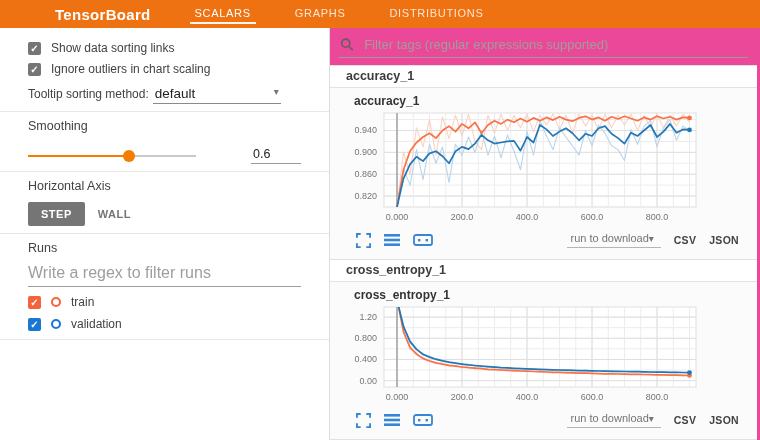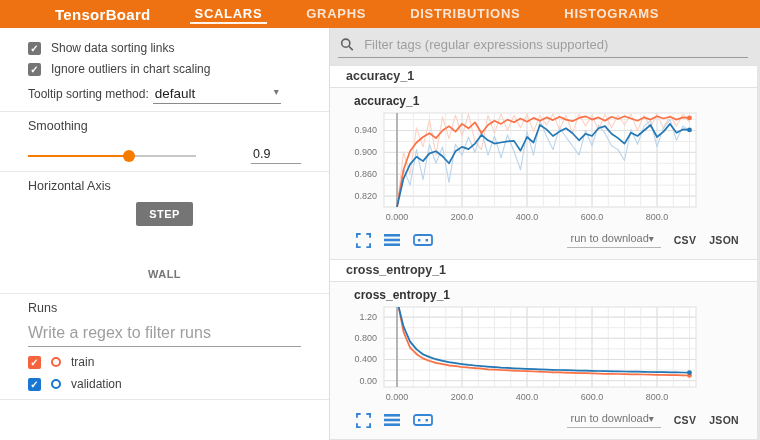--- a/index.html
+++ b/index.html
@@ -16,21 +16,21 @@
     height:28px; flex-shrink:0;
     background:var(--header-bg,#EE7211);
     display:flex; align-items:stretch; color:#fff;
   }
   .app-title {
     font-size:15px; font-weight:bold; letter-spacing:.3px;
     margin-left:55px; align-self:center;
   }
   nav { display:flex; margin-left:22px; }
   .tab {
-    font-size:13px; font-weight:bold; letter-spacing:.7px;
+    font-size:11px; font-weight:normal; letter-spacing:.7px;
     color:rgba(255,255,255,.82);
     display:flex; align-items:center; padding:0 5px; margin:4px 17px;
     border-bottom:2px solid transparent; cursor:pointer;
   }
   .tab.active { color:#fff; border-bottom-color:rgba(255,255,255,.92); }
 
   
   .content { display:flex; height:412px; }
   .sidebar {
     width:330px; flex-shrink:0; background:#fff;
@@ -59,38 +59,38 @@
   .slider .fill { position:absolute; left:0; top:0; height:2px; background:var(--slider,#F57C00); }
   .knob {
     position:absolute; width:12px; height:12px; border-radius:50%;
     background:var(--slider,#F57C00); top:-5px; cursor:grab;
   }
   .sval {
     margin-left:auto; width:50px; border-bottom:1px solid #999;
     font-size:12.5px; color:#212121; padding:0 2px 2px; text-align:left;
   }
 
-  .axisbtns { display:flex; align-items:center; gap:36px; margin:9px 0 6px;flex-direction:column; }
+  .axisbtns { display:flex; align-items:center; margin:9px 0 6px; }
   .axisbtn {
     font-size:11px; font-weight:bold; color:#757575; letter-spacing:.5px;
     padding:6px 13px; cursor:pointer; border-radius:2px;
   }
   .axisbtn.active { background:#757575; color:#fff; }
 
   .regex-input {
     border:none; border-bottom:1px solid #9e9e9e; width:100%;
     font-size:16px; padding:3px 0 4px; color:#212121; outline:none; background:transparent;
     font-family:"Liberation Sans", sans-serif;
   }
   .regex-input::placeholder { color:#9e9e9e; }
   .runrow { display:flex; align-items:center; gap:10px; margin:8px 0; cursor:pointer; }
   .runcircle { width:10px; height:10px; border-radius:50%; border:2px solid #999; flex-shrink:0; }
 
   
-  main { flex:1; background:#e5e5e5; padding-right:3px; overflow:hidden; }
+  main { flex:1; background:#ec4899; padding-right:3px; overflow:hidden; }
   .filter {
     display:flex; align-items:center; gap:8px;
     margin:8px 14px 7px 8px; border-bottom:1px solid #9a9a9a;
     padding:0 0 4px 2px; width:410px; color:#757575;
   }
   .filter-input {
     border:none; background:transparent; outline:none;
     font-size:13px; color:#212121; width:100%;
     font-family:"Liberation Sans", sans-serif;
   }
@@ -122,21 +122,20 @@
 <body>
 
 <div class="app">
 
   <header>
     <div class="app-title">TensorBoard</div>
     <nav>
       <div class="tab active">SCALARS</div>
       <div class="tab">GRAPHS</div>
       <div class="tab">DISTRIBUTIONS</div>
-      <div class="tab">HISTOGRAMS</div>
     </nav>
   </header>
 
   <div class="content">
 
     <aside class="sidebar">
       <div class="sec">
         <div class="cbrow">
           <span class="cb">✓</span>
           <span>Show data sorting links</span>
@@ -154,21 +153,21 @@
         </div>
       </div>
       <hr>
       <div class="sec">
         <div class="sec-title">Smoothing</div>
         <div class="slider-row">
           <div class="slider" id="smooth-slider">
             <div class="fill" style="width: 60%;"></div>
             <div class="knob" style="left: calc(60% - 6px);"></div>
           </div>
-          <div class="sval">0.9</div>
+          <div class="sval">0.6</div>
         </div>
       </div>
       <hr>
       <div class="sec">
         <div class="sec-title">Horizontal Axis</div>
         <div class="axisbtns">
           <span class="axisbtn active">STEP</span>
           <span class="axisbtn">WALL</span>
         </div>
       </div>

